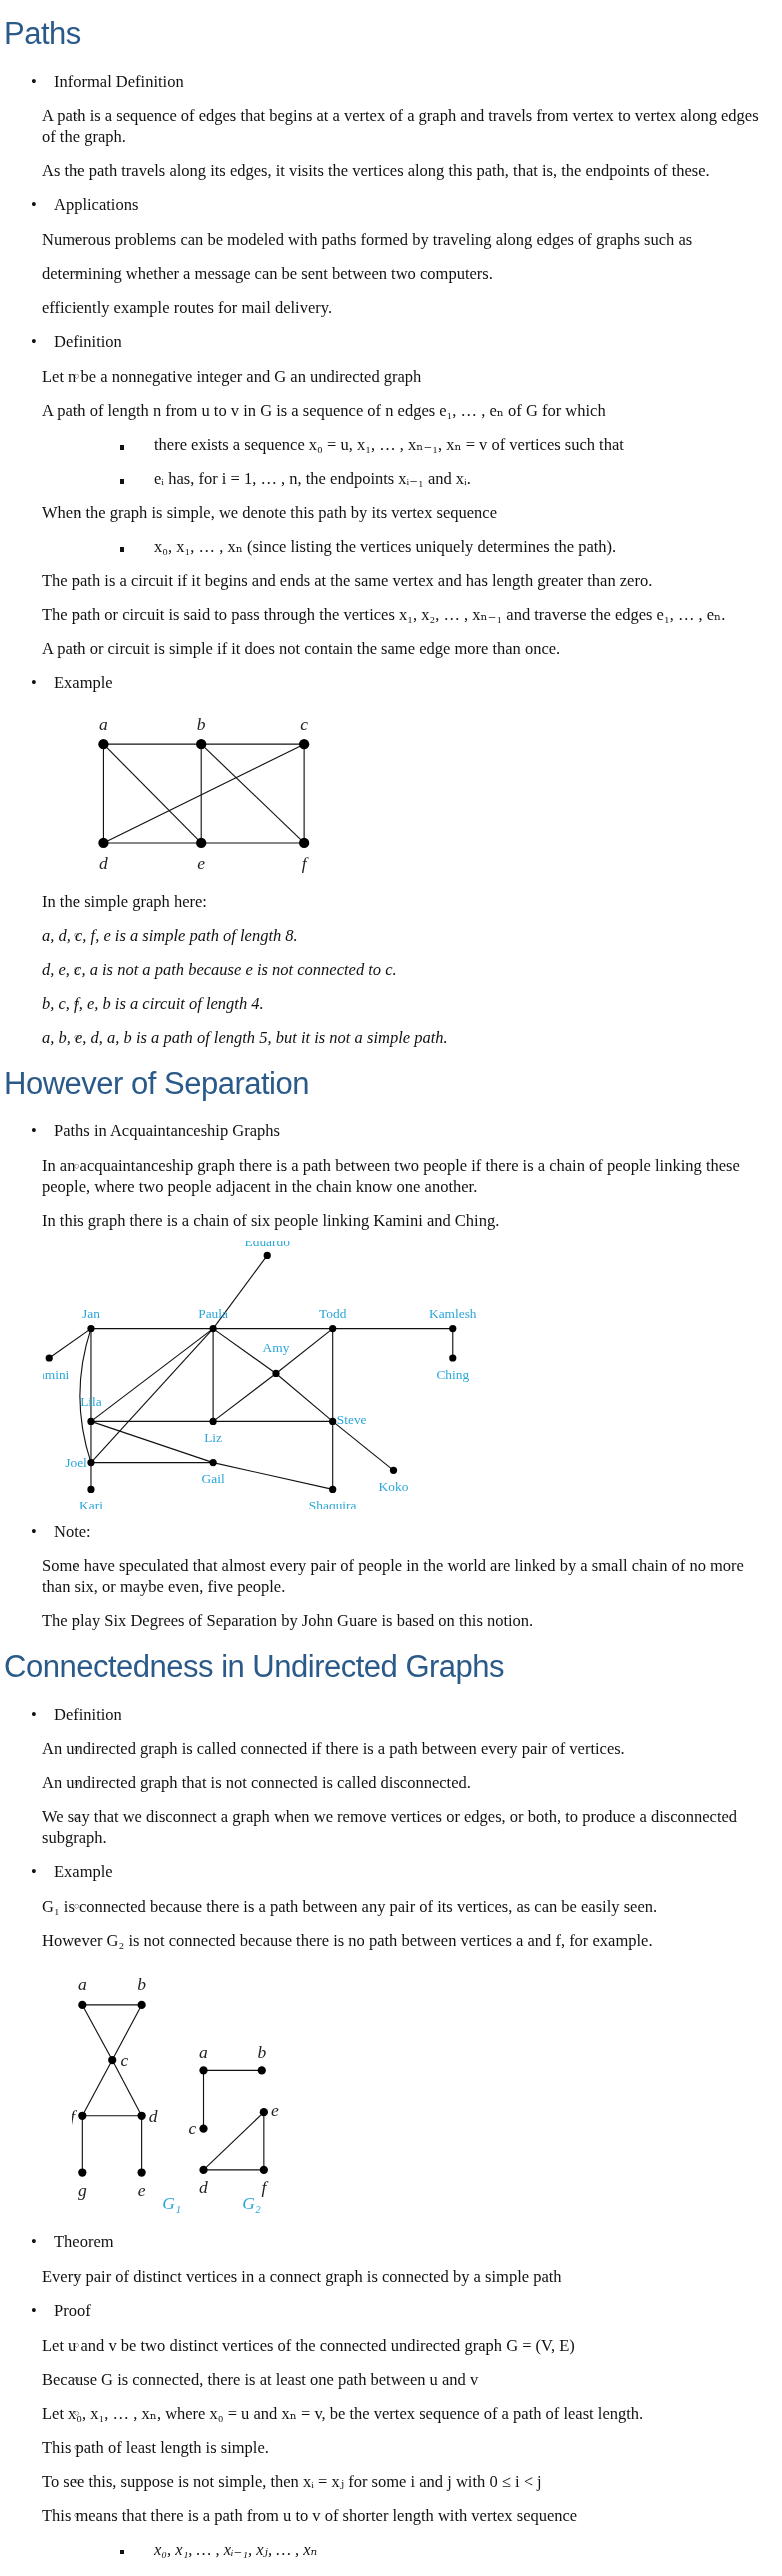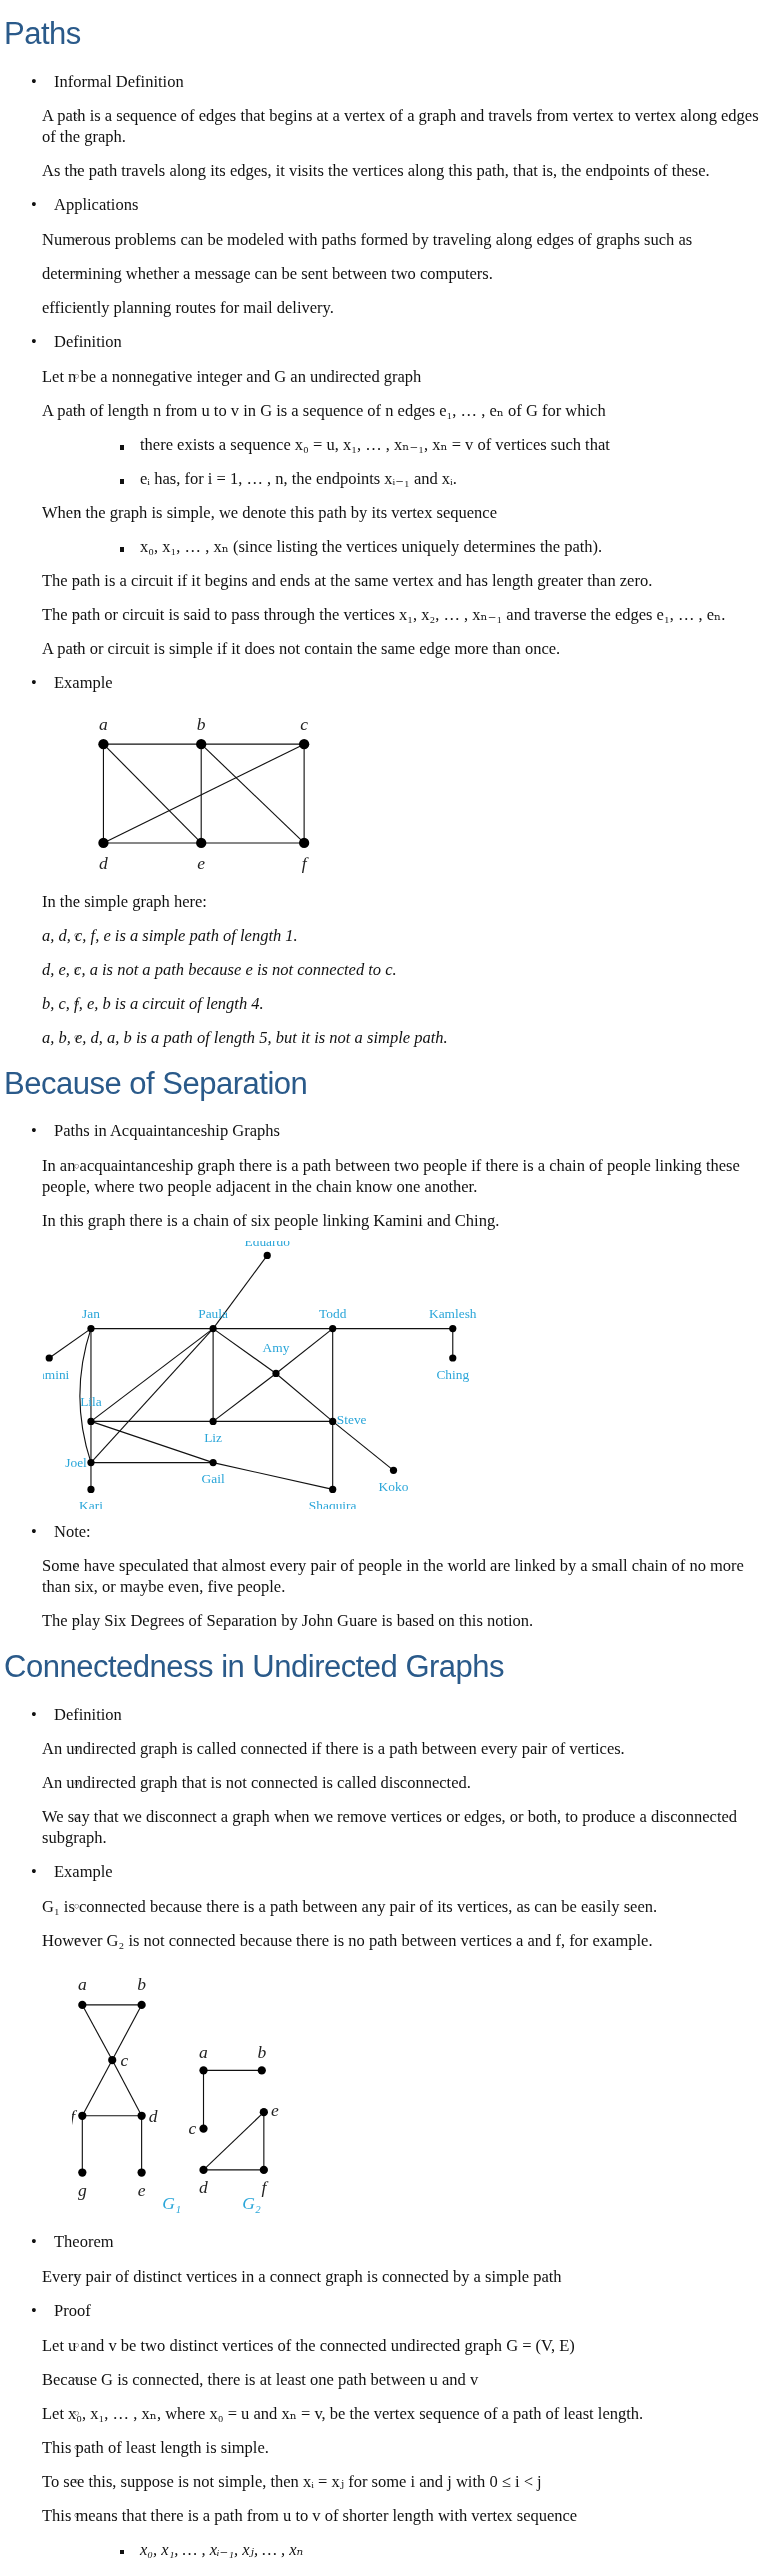--- a/index.html
+++ b/index.html
@@ -25,21 +25,21 @@
   .l1 > .row { padding: 7.2px 0; }
   .l1 > .row::before {
     content: "\2022"; position: absolute; left: 31px; font-size: 16.5px;
   }
   .l2 { padding-left: 42px; }
   .l2 > .row { padding: 6.7px 10.3px 6.7px 0; }
   .l2 > .row::before {
     content: "\25CB"; position: absolute; left: 74px; font-size: 9.3px; top: 11.3px;
   }
   .l3 { padding-left: 140px; }
-  .l3 > .row { padding: 6.7px 10.3px 6.7px 0; }
+  .l3 > .row { padding: 6.7px 10.3px 6.7px 0; margin-left: 14px; }
   .l3 > .row::before {
     content: ""; position: absolute; left: 120px; top: 17px; width: 3.6px; height: 4.6px; background: #111;
   }
   .m { font-style: italic; }
   .figure { position: relative; margin: 3.1px 0 0 0; }
   svg text { font-family: "Liberation Serif", "DejaVu Serif", serif; }
   .edge { stroke: #111; stroke-width: 2.2; }
   .vert { fill: #000; }
   .lbl { font-style: italic; font-size: 34px; fill: #222; }
   .blue { fill: #2ba6d9; }
@@ -65,21 +65,21 @@
       <li class="l1">
           <div class="row">Applications</div>
         </li>
       <li class="l2">
           <div class="row">Numerous problems can be modeled with paths formed by traveling along edges of graphs such as</div>
         </li>
       <li class="l2">
           <div class="row">determining whether a message can be sent between two computers.</div>
         </li>
       <li class="l2">
-          <div class="row">efficiently planning routes for mail delivery.</div>
+          <div class="row">efficiently example routes for mail delivery.</div>
         </li>
 
       <li class="l1">
           <div class="row">Definition</div>
         </li>
       <li class="l2">
           <div class="row">Let n be a nonnegative integer and G an undirected graph</div>
         </li>
       <li class="l2">
           <div class="row">A path of length n from u to v in G is a sequence of n edges e₁, … , eₙ of G for which</div>
@@ -140,36 +140,36 @@
             <text x="420" y="320" text-anchor="middle" class="lbl" font-size="34">f</text>
           </g>
       </svg>
     </div>
 
     <ul>
       <li class="l2">
           <div class="row">In the simple graph here:</div>
         </li>
       <li class="l2">
-          <div class="row m">a, d, c, f, e is a simple path of length 1.</div>
+          <div class="row m">a, d, c, f, e is a simple path of length 8.</div>
         </li>
       <li class="l2">
           <div class="row m">d, e, c, a is not a path because e is not connected to c.</div>
         </li>
       <li class="l2">
           <div class="row m">b, c, f, e, b is a circuit of length 4.</div>
         </li>
       <li class="l2">
           <div class="row m">a, b, e, d, a, b is a path of length 5, but it is not a simple path.</div>
         </li>
     </ul>
   </section>
 
   <section>
-    <h2>Because of Separation</h2>
+    <h2>However of Separation</h2>
     <ul>
       <li class="l1">
           <div class="row">Paths in Acquaintanceship Graphs</div>
         </li>
       <li class="l2">
           <div class="row">In an acquaintanceship graph there is a path between two people if there is a chain of people linking these people, where two people adjacent in the chain know one another.</div>
         </li>
       <li class="l2">
           <div class="row">In this graph there is a chain of six people linking Kamini and Ching.</div>
         </li>

